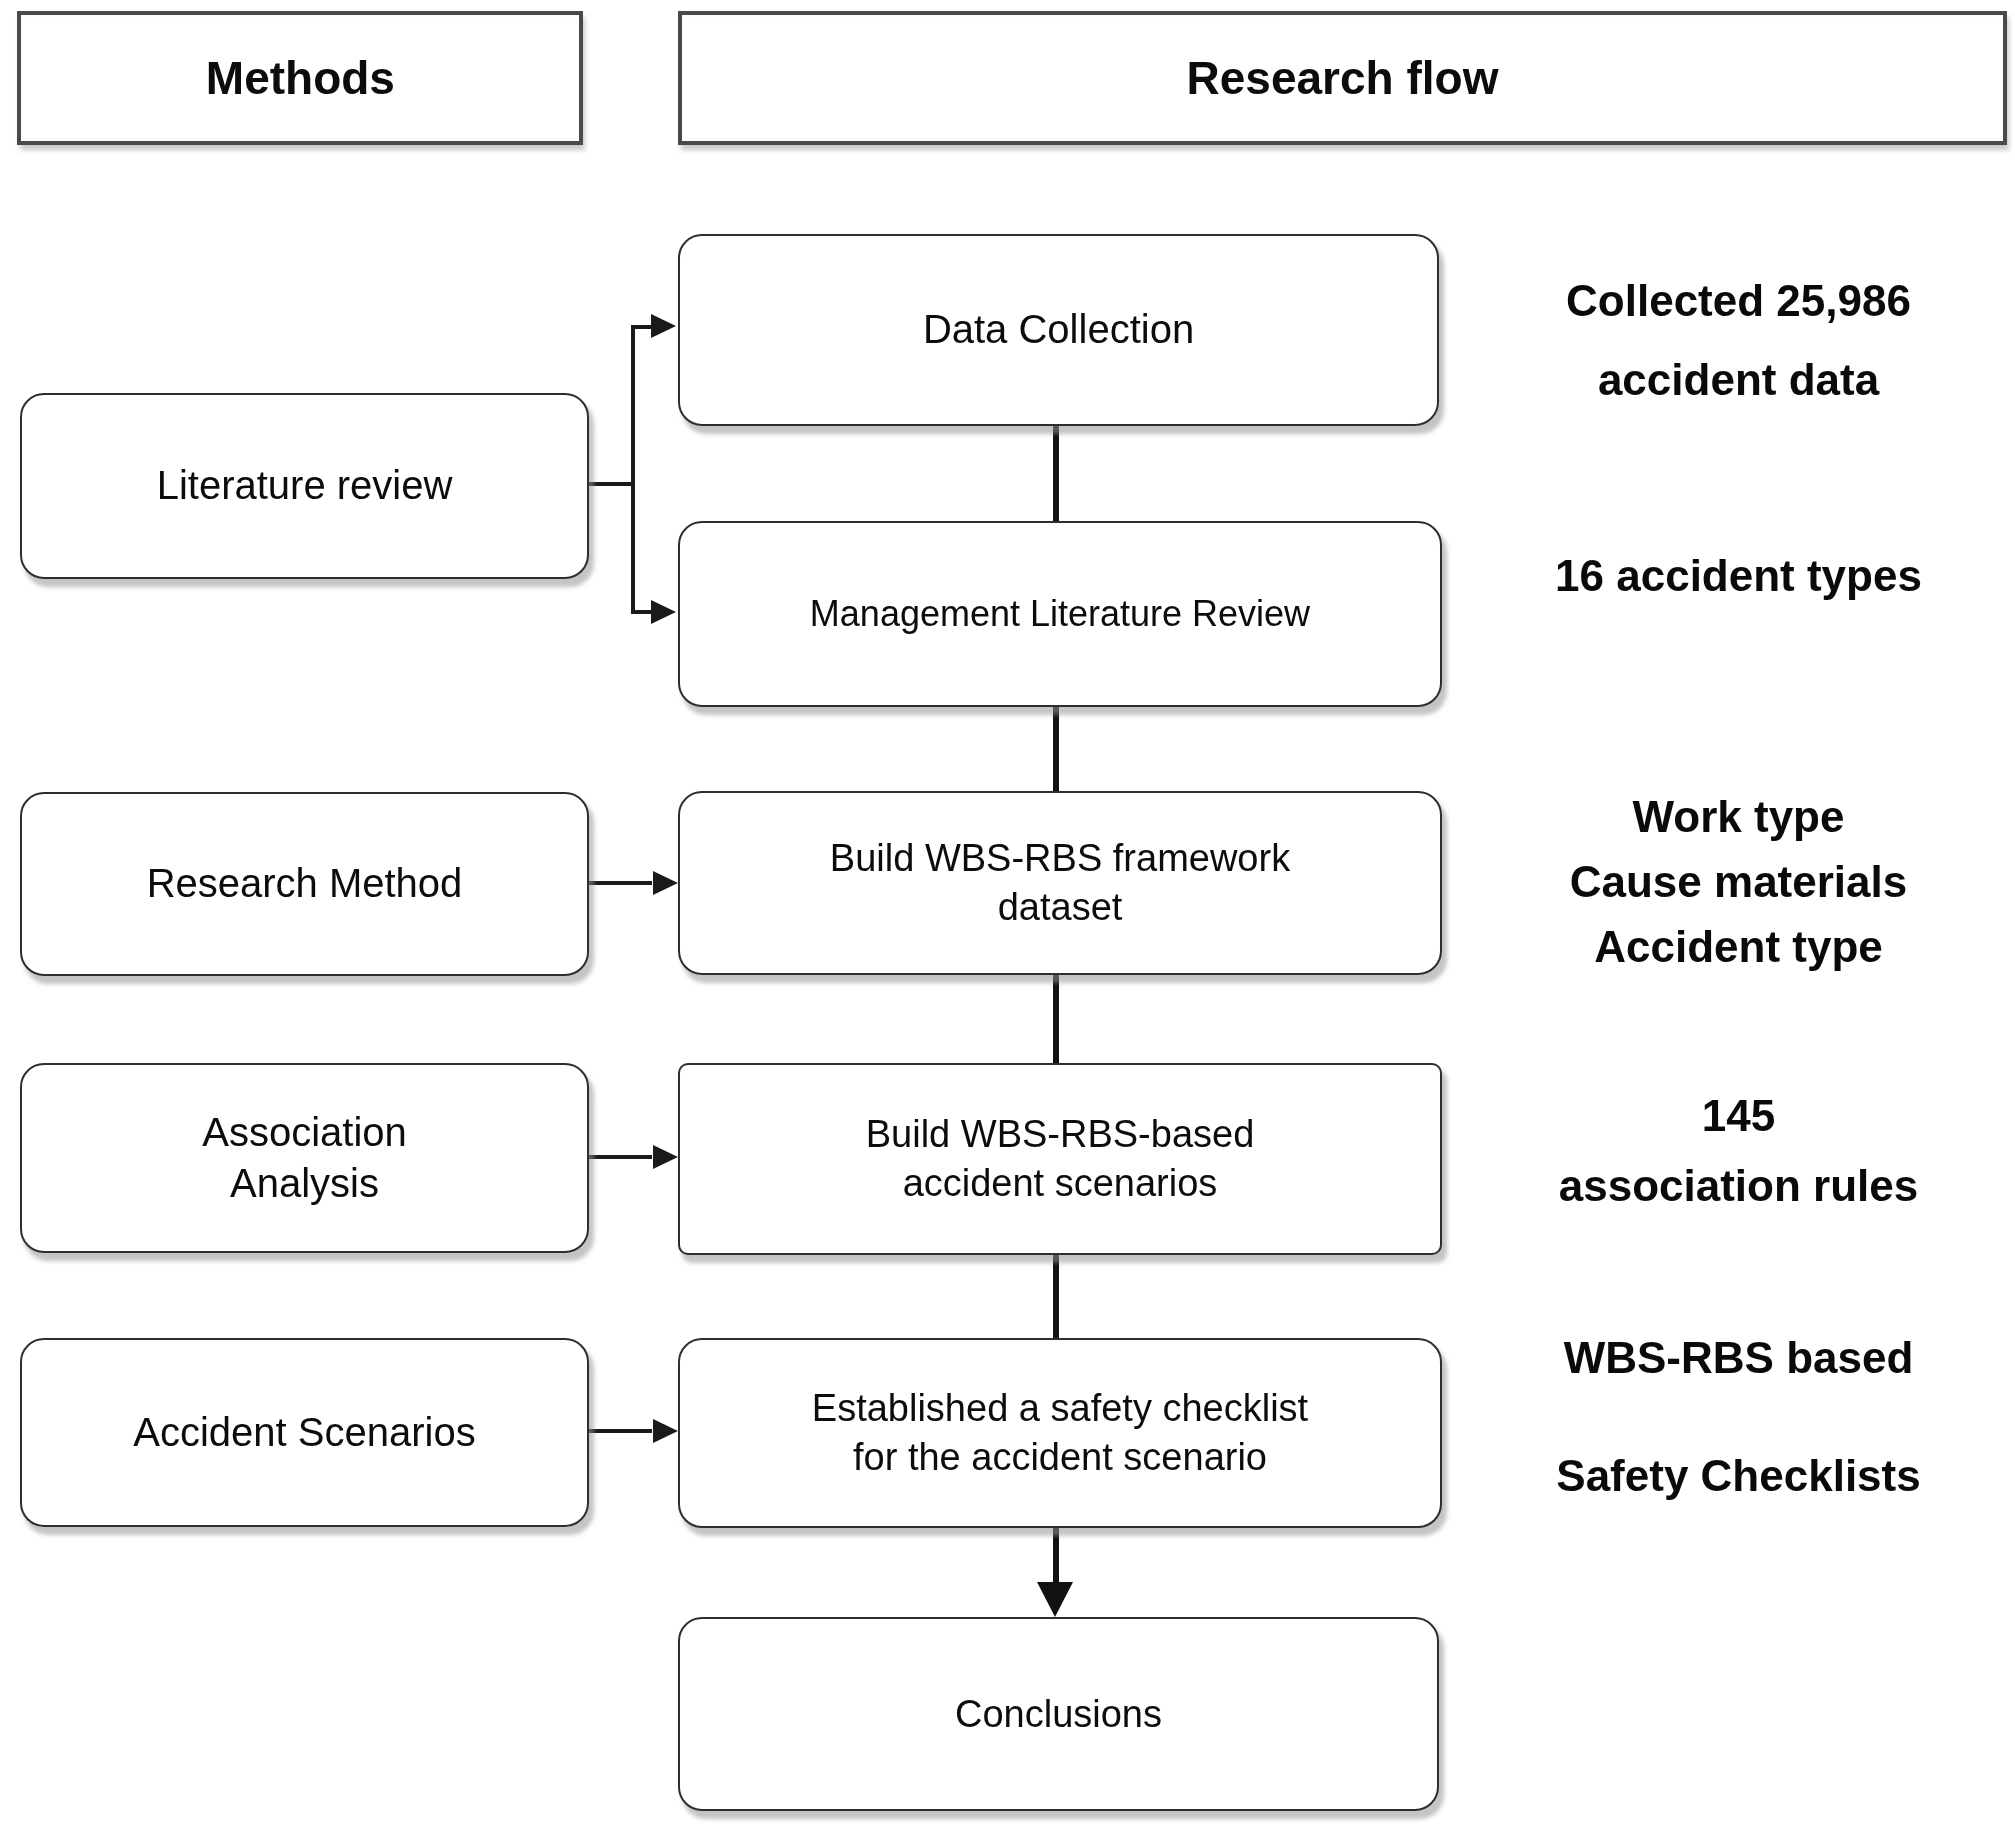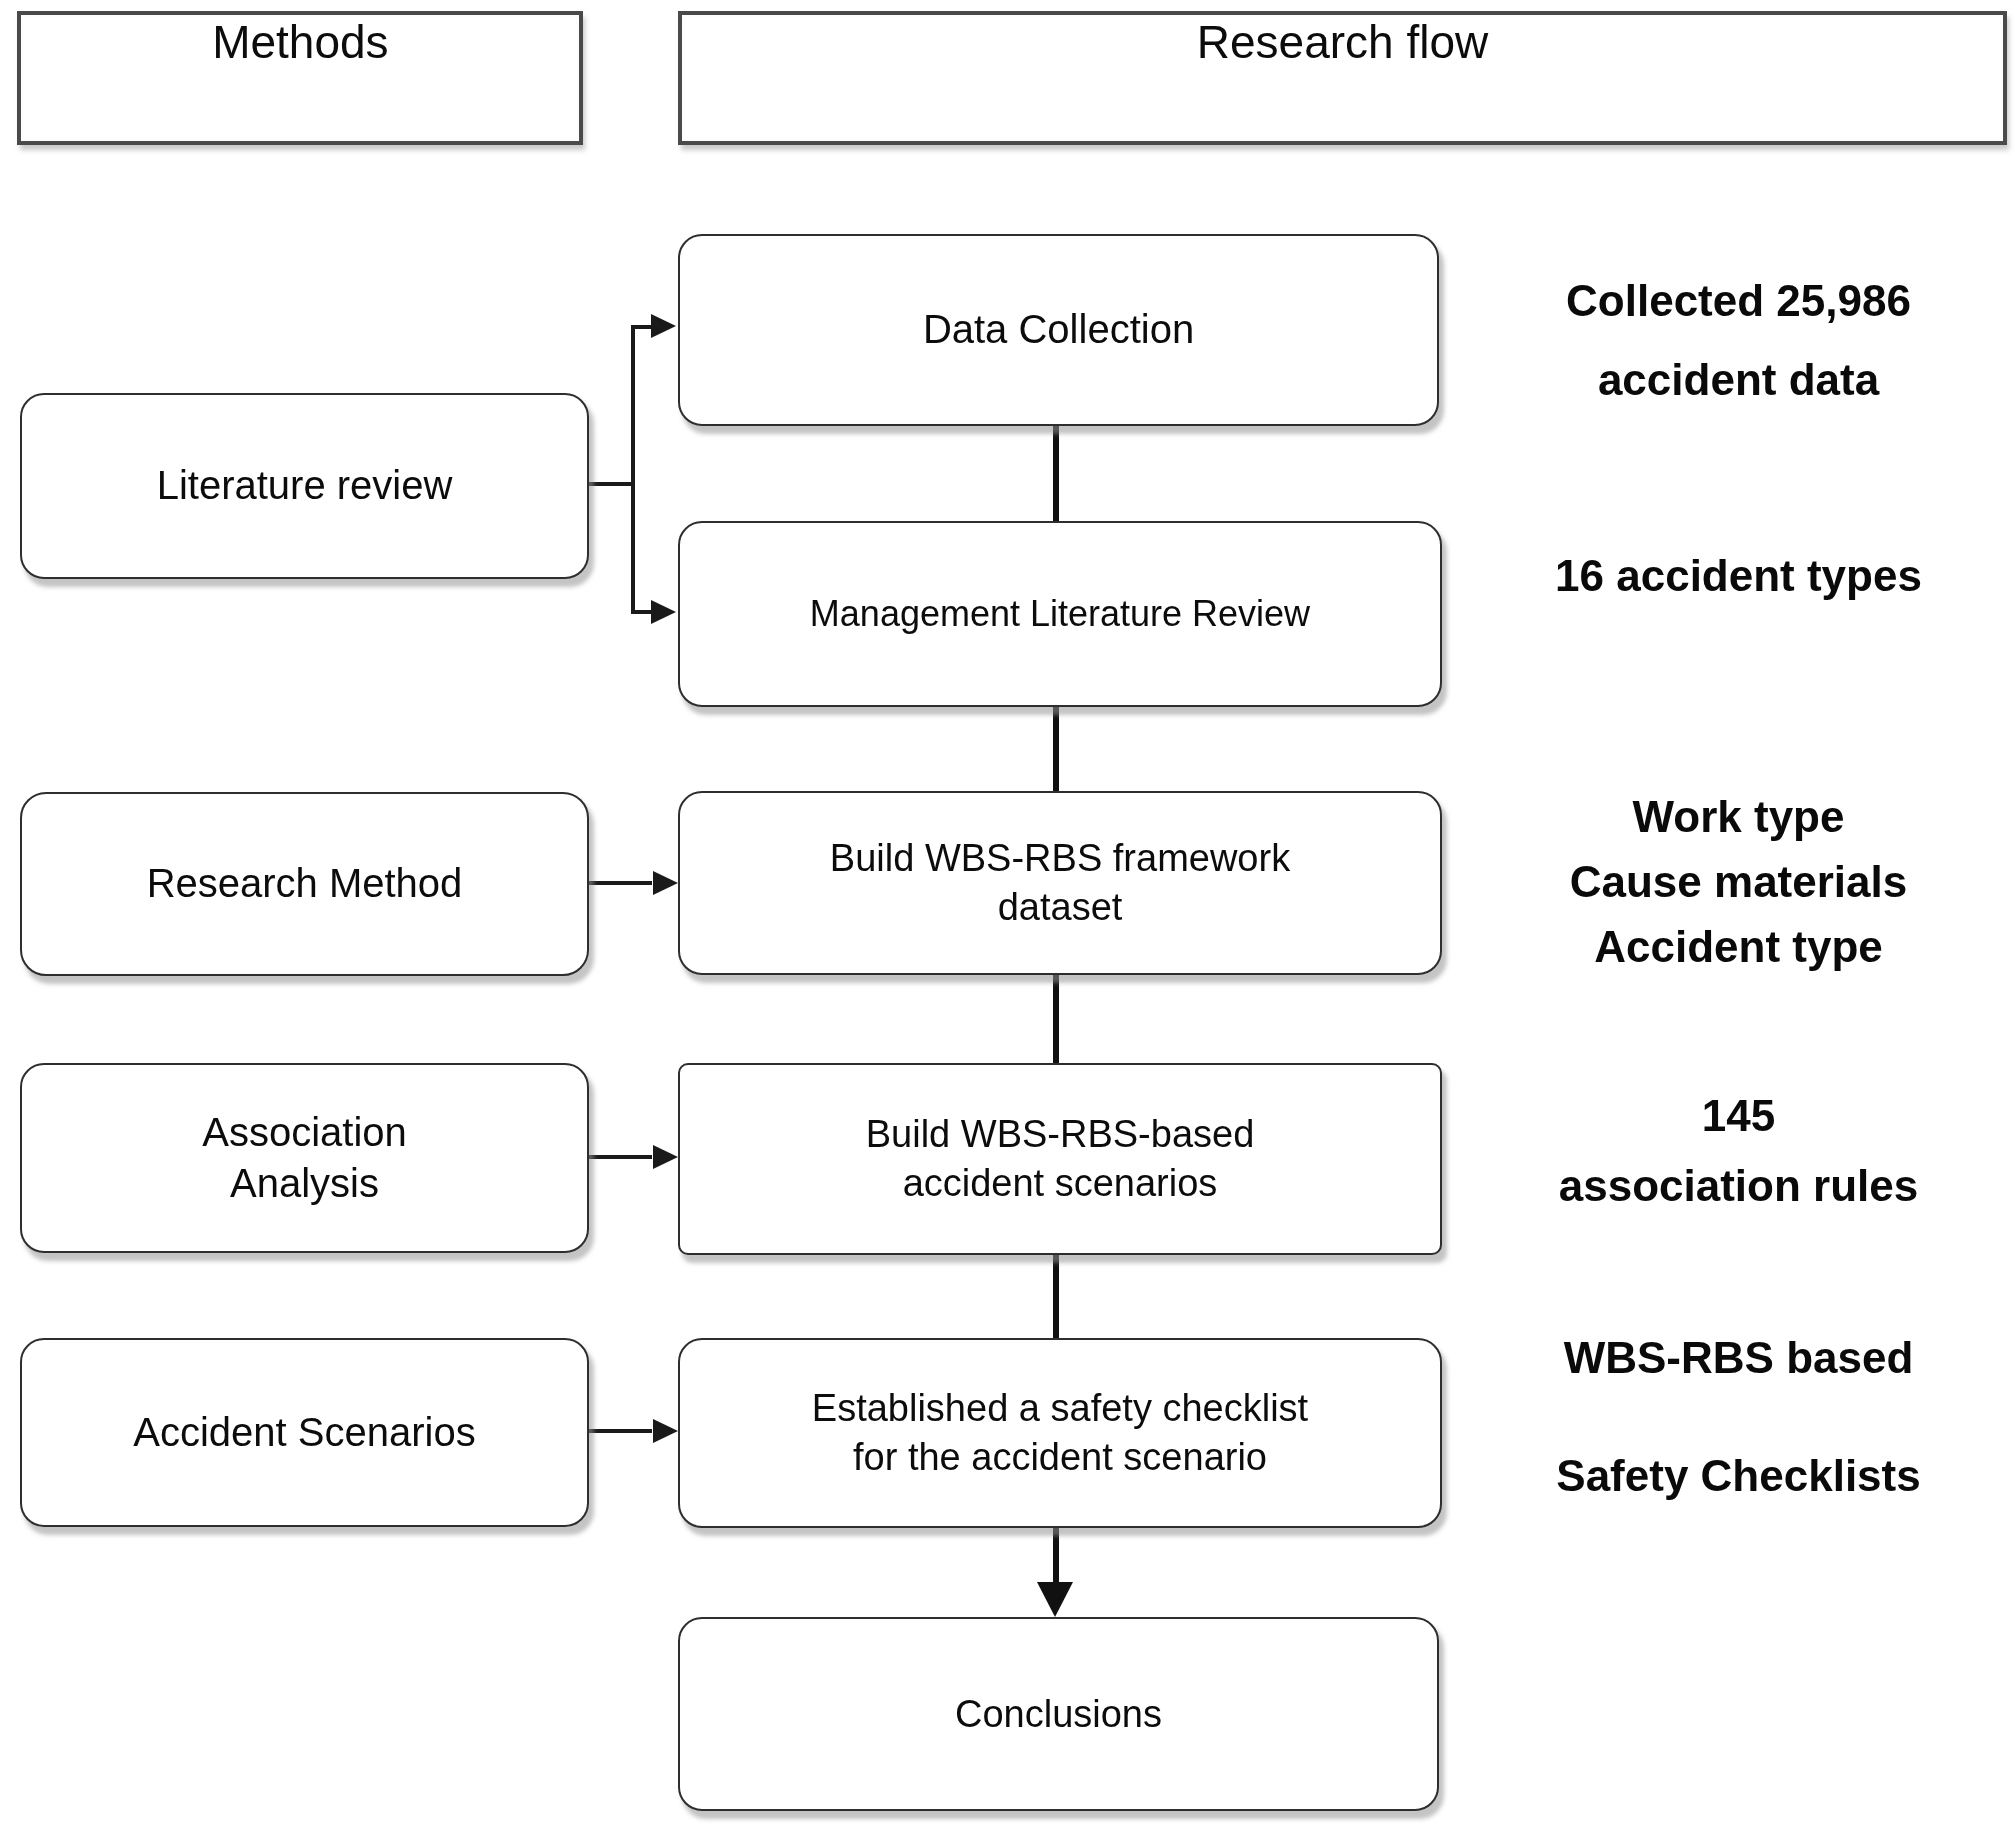--- a/index.html
+++ b/index.html
@@ -24,22 +24,23 @@
     justify-content: center;
     text-align: center;
     box-shadow: 4.7px 7.1px 4px rgba(148,148,148,0.55);
     line-height: 1.28;
   }
   .header-box {
     position: absolute;
     background: #ffffff;
     border: 4px solid #4a4a4a;
     display: flex;
+    align-items: center;
     justify-content: center;
-    font-weight: normal;
+    font-weight: bold;
     font-size: 46px;
     box-shadow: 3.2px 6.3px 4.7px rgba(150,150,150,0.5), inset 0 0 0 3.2px #fdfdfd;
   }
   .f50 { font-size: 40px; }
   .f48 { font-size: 38px; }
   .f45 { font-size: 36px; }
   .box span { display: block; }
   
   .hline, .vline { position: absolute; background: #1a1a1a; }
   .hline { height: 4px; }
@@ -101,21 +102,21 @@
   <div class="header-box" style="left:17.4px; top:11px; width:558px; height:126px;">
     <span>Methods</span>
   </div>
   <div class="header-box" style="left:678px; top:11px; width:1321px; height:126px;">
     <span>Research flow</span>
   </div>
 
   <div class="box f50" style="left:20px; top:393px; width:565px; height:182px;">
     <span>Literature review</span>
   </div>
-  <div class="box f50" style="left:20px; top:792px; width:565px; height:180px;border-radius:26px;">
+  <div class="box f50" style="left:20px; top:792px; width:565px; height:180px;">
     <span>Research Method</span>
   </div>
   <div class="box f50" style="left:20px; top:1063px; width:565px; height:186px;">
     <span>Association</span>
     <span>Analysis</span>
   </div>
   <div class="box f50" style="left:20px; top:1338px; width:565px; height:185px;">
     <span>Accident Scenarios</span>
   </div>
 

